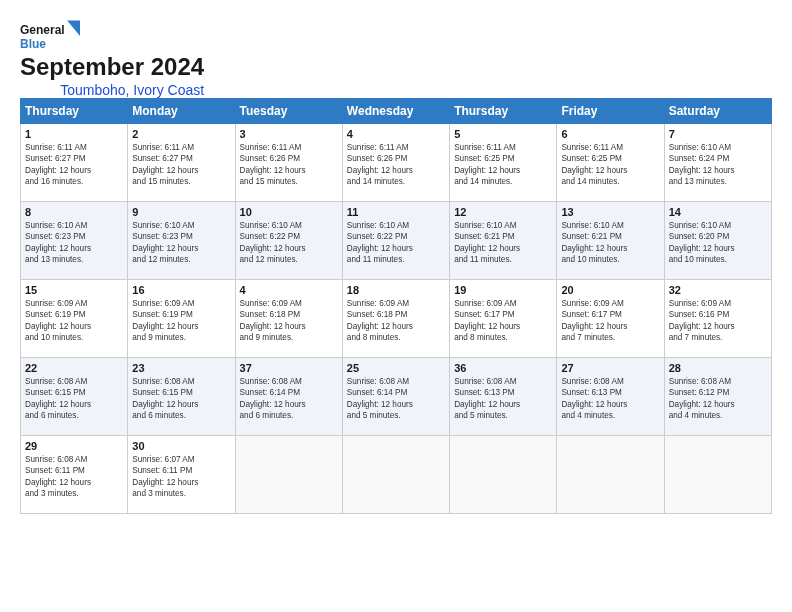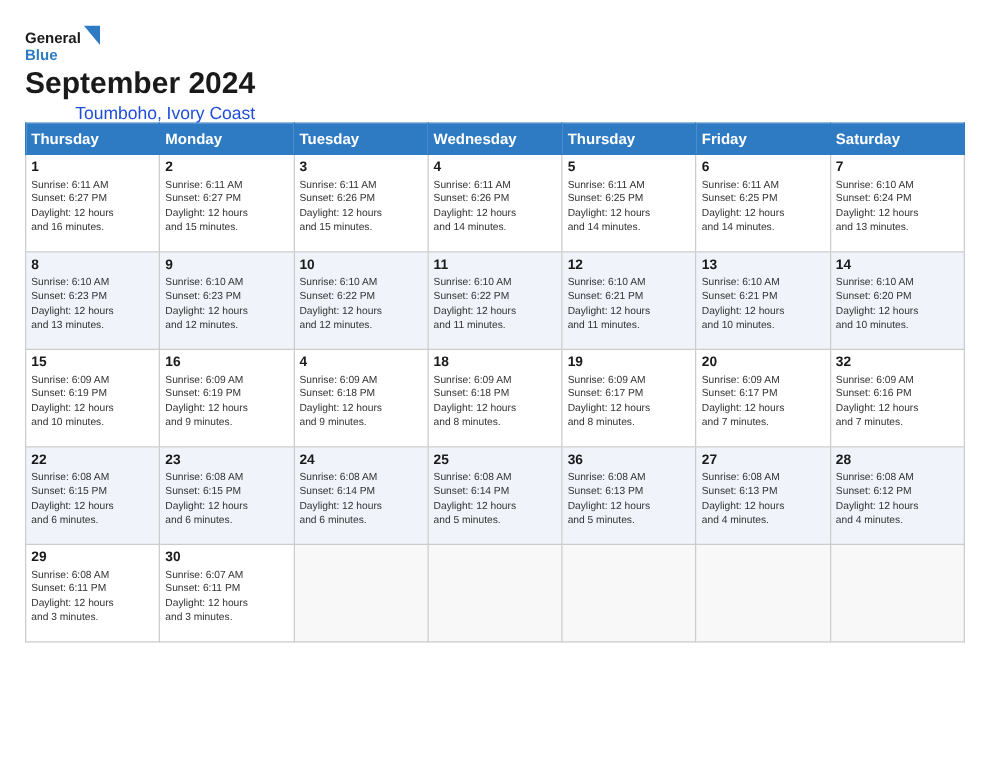--- a/index.html
+++ b/index.html
@@ -208,21 +208,21 @@
         <tr>
           <td>
             <span class="day-num">22</span>
             <div class="cell-text">Sunrise: 6:08 AM<br>Sunset: 6:15 PM<br>Daylight: 12 hours<br>and 6 minutes.</div>
           </td>
           <td>
             <span class="day-num">23</span>
             <div class="cell-text">Sunrise: 6:08 AM<br>Sunset: 6:15 PM<br>Daylight: 12 hours<br>and 6 minutes.</div>
           </td>
           <td>
-            <span class="day-num">24</span>
+            <span class="day-num">37</span>
             <div class="cell-text">Sunrise: 6:08 AM<br>Sunset: 6:14 PM<br>Daylight: 12 hours<br>and 6 minutes.</div>
           </td>
           <td>
             <span class="day-num">25</span>
             <div class="cell-text">Sunrise: 6:08 AM<br>Sunset: 6:14 PM<br>Daylight: 12 hours<br>and 5 minutes.</div>
           </td>
           <td>
             <span class="day-num">36</span>
             <div class="cell-text">Sunrise: 6:08 AM<br>Sunset: 6:13 PM<br>Daylight: 12 hours<br>and 5 minutes.</div>
           </td>

